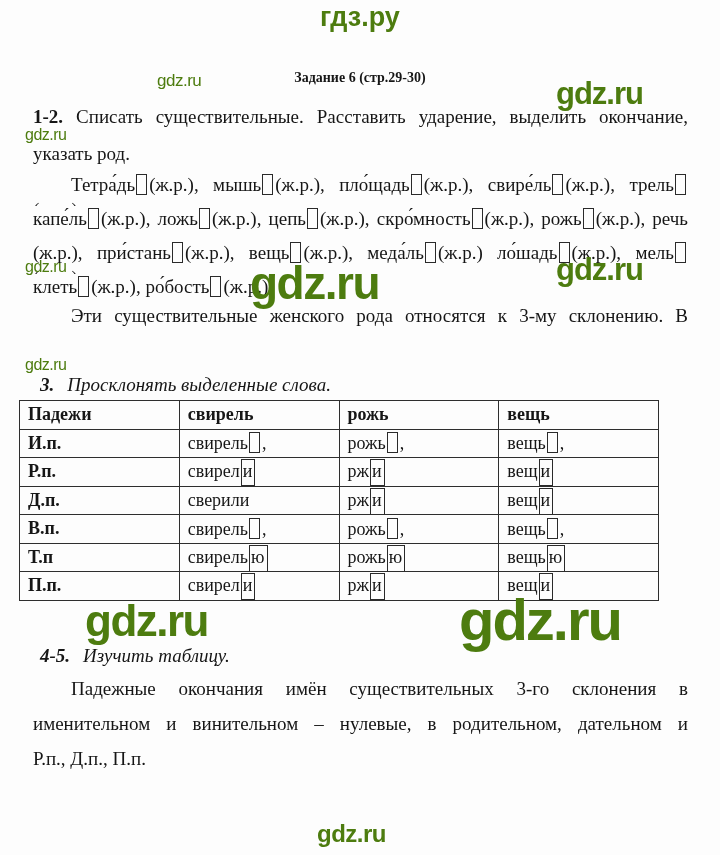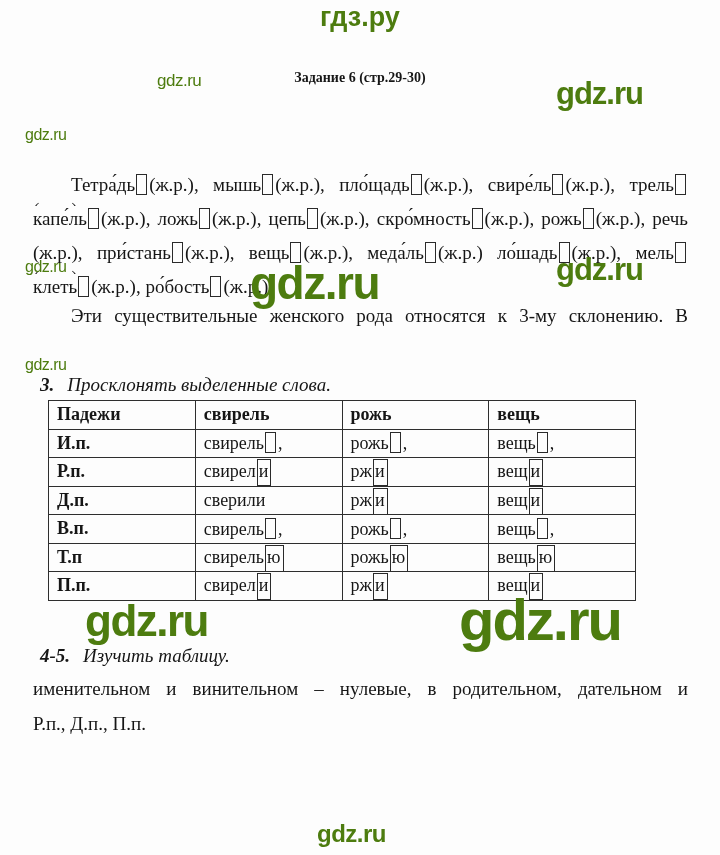--- a/index.html
+++ b/index.html
@@ -44,41 +44,43 @@
   .tnum{font-weight:bold;}
   .taskline .ttext{margin-left:13px;}
   
   .ebox{
     display:inline-block;width:9px;height:19px;margin:0 2px 0 1px;
     border:1.4px solid #2a2a2a;vertical-align:-4px;background:transparent;
   }
   .lbox{border:1.4px solid #2a2a2a;padding:1px 2px 4px 1px;margin-left:1px;}
   
   table.decl{
-    position:absolute;left:48px;top:400px;width:588px;z-index:1;
+    position:absolute;left:19px;top:400px;width:640px;z-index:1;
     border-collapse:collapse;table-layout:fixed;
     font-family:"Liberation Serif", serif;font-size:18px;color:#161616;
   }
   table.decl th, table.decl td{
     border:1.4px solid #2e2e2e;height:27.5px;padding:0 2px 0 8px;
     text-align:left;vertical-align:middle;font-weight:normal;overflow:hidden;
   }
   table.decl thead th{font-weight:bold;}
   table.decl tbody th{font-weight:bold;}
 </style>
 </head>
 <body>
 
 <div class="wm wm-logo">гдз.ру</div>
 
 <div class="wm wm-h-small">gdz.ru</div>
 <div class="title">Задание 6 (стр.29-30)</div>
 <div class="wm wm-h-right">gdz.ru</div>
 
 <div class="blk t12">
+  <div class="ln jline"><span class="tnum">1-2.</span> <span>Списать существительные. Расставить ударение, выделить окончание,</span></div>
+  <div class="ln lline">указать род.</div>
 </div>
 <div class="wm wm-left-1">gdz.ru</div>
 
 <div class="blk wl">
   <div class="ln jline ind">Тетра́дь<span class="ebox"></span>(ж.р.), мышь<span class="ebox"></span>(ж.р.), пло́щадь<span class="ebox"></span>(ж.р.), свире́ль<span class="ebox"></span>(ж.р.), трель<span class="ebox"></span>(ж.р.),</div>
   <div class="ln jline">капе́ль<span class="ebox"></span>(ж.р.), ложь<span class="ebox"></span>(ж.р.), цепь<span class="ebox"></span>(ж.р.), скро́мность<span class="ebox"></span>(ж.р.), рожь<span class="ebox"></span>(ж.р.), речь</div>
   <div class="ln jline">(ж.р.), при́стань<span class="ebox"></span>(ж.р.), вещь<span class="ebox"></span>(ж.р.), меда́ль<span class="ebox"></span>(ж.р.) ло́шадь<span class="ebox"></span>(ж.р.), мель<span class="ebox"></span>(ж.р.),</div>
   <div class="ln lline">клеть<span class="ebox"></span>(ж.р.), ро́бость<span class="ebox"></span>(ж.р.).</div>
 </div>
 <div class="wm wm-left-2">gdz.ru</div>
@@ -140,17 +142,18 @@
       </tr>
     </tbody>
 </table>
 
 <div class="wm wm-table-left">gdz.ru</div>
 <div class="wm wm-table-right">gdz.ru</div>
 
 <div class="taskline t45"><span class="tnum">4-5.</span><span class="ttext">Изучить таблицу.</span></div>
 
 <div class="blk pe">
+  <div class="ln jline ind">Падежные окончания имён существительных 3-го склонения в</div>
   <div class="ln jline">именительном и винительном – нулевые, в родительном, дательном и</div>
   <div class="ln lline">Р.п., Д.п., П.п.</div>
 </div>
 
 <div class="wm wm-bottom">gdz.ru</div>
 
 </body></html>

